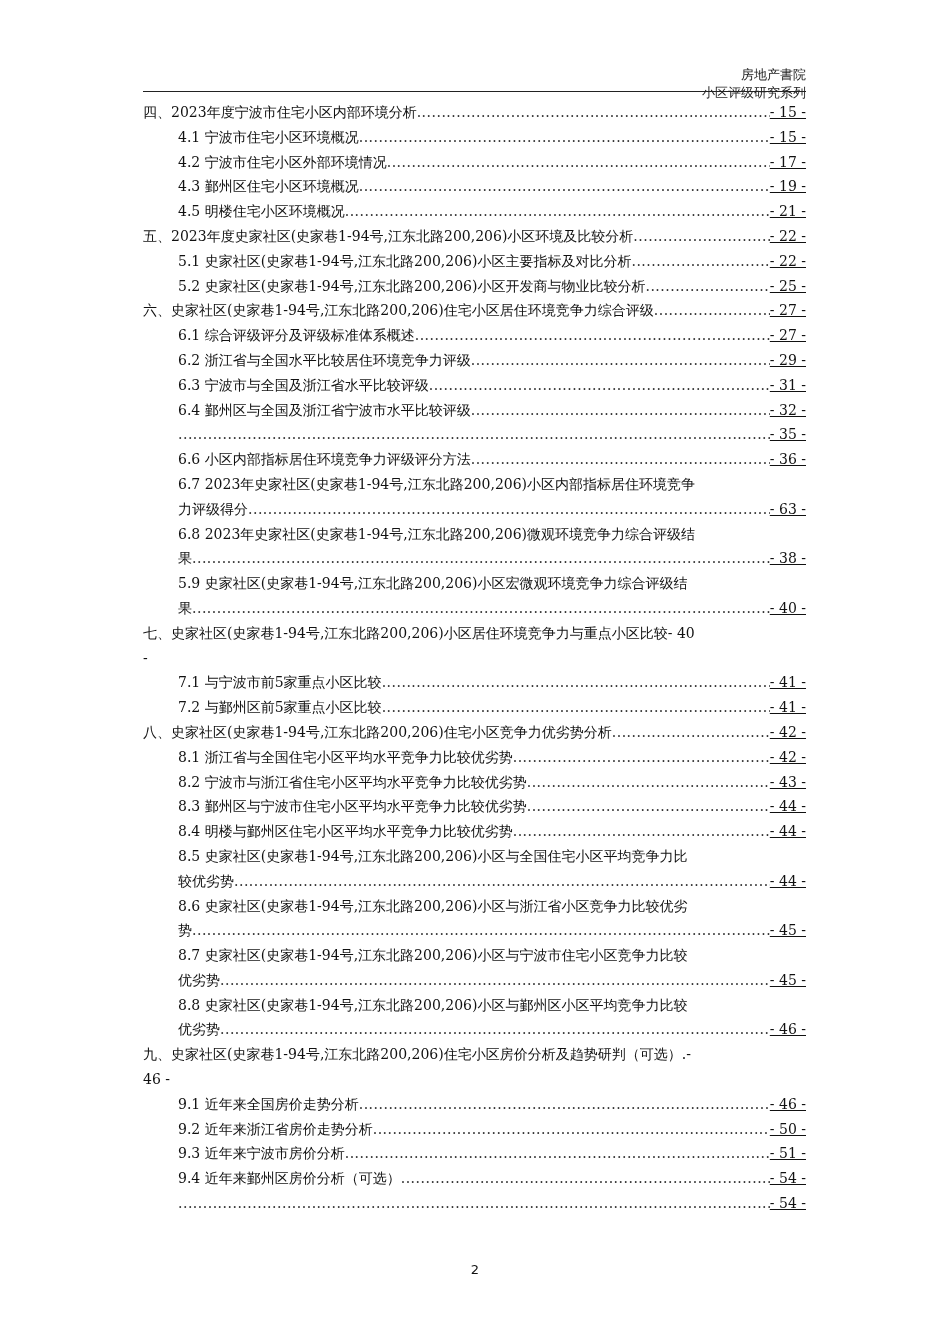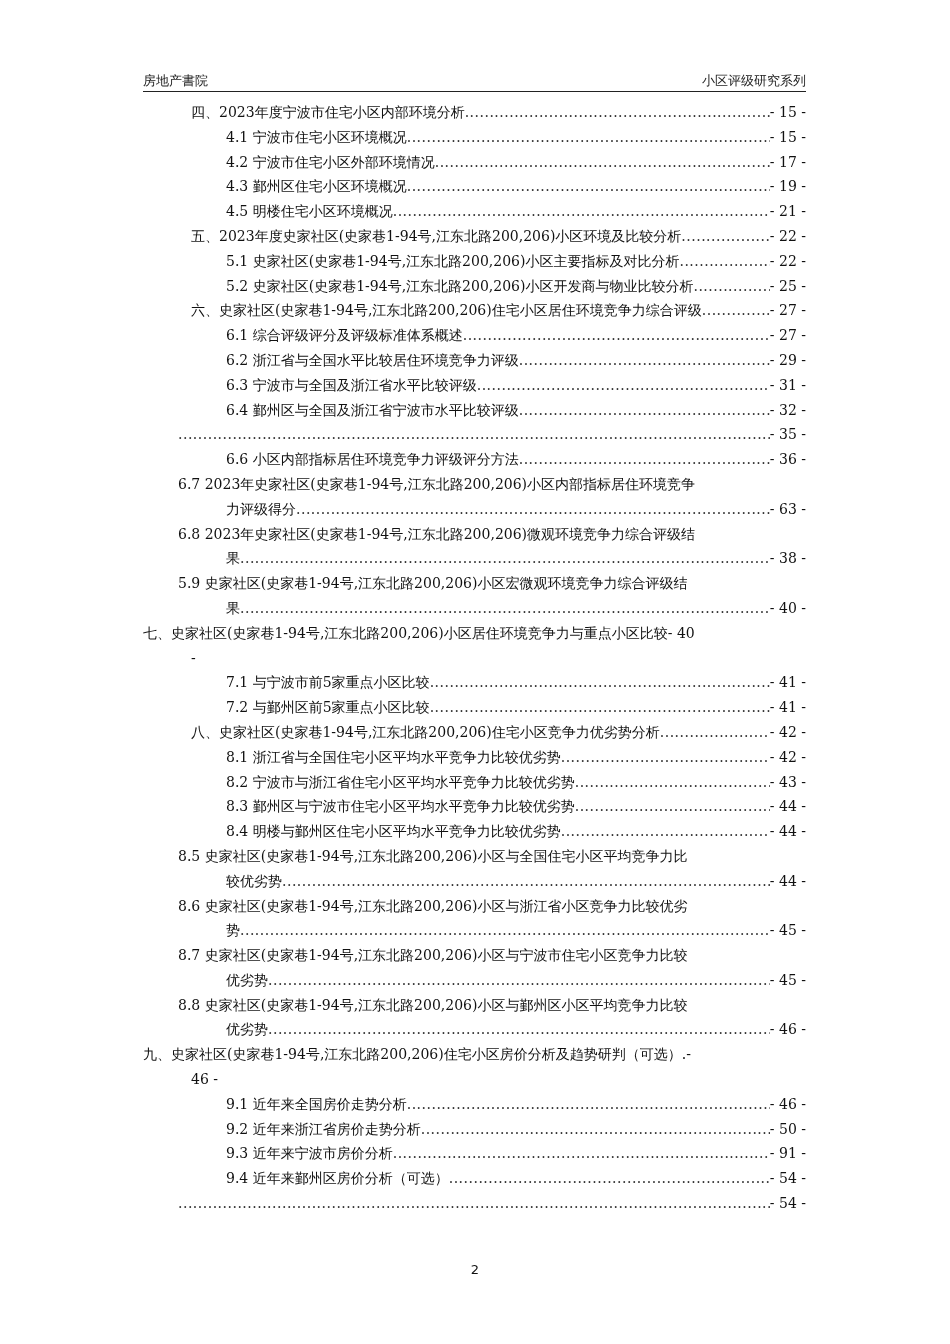--- a/index.html
+++ b/index.html
@@ -1,30 +1,30 @@
 <!DOCTYPE html>
 <html><head>
 <meta charset="utf-8">
 <style>
   html, body { margin: 0; padding: 0; background: #ffffff; }
   body { width: 950px; height: 1344px; position: relative; overflow: hidden;
          font-family: "DejaVu Serif", "Liberation Serif", serif; color: #111; }
   .header { position: absolute; left: 143px; top: 66px; width: 663px; height: 24px;
             display: flex; justify-content: space-between; align-items: flex-end;
-            font-family: "DejaVu Sans", "Liberation Sans", sans-serif; font-size: 13px; color: #222; }
+            font-family: "DejaVu Sans", "Liberation Sans", sans-serif; font-size: 13px; color: #222; flex-direction: column; }
   .header-rule { position: absolute; left: 143px; top: 91px; width: 663px; height: 0;
                  border-top: 1.5px solid #222; }
   .toc { position: absolute; left: 143px; top: 100px; width: 663px; }
   .entry { position: relative; font-size: 14px; line-height: 24.8px; }
   .entry.l2 { padding-left: 35px; }
   .line { display: flex; align-items: baseline; white-space: nowrap; }
-  .line .txt { flex: 0 0 auto; margin-left: 48px; }
+  .line .txt { flex: 0 0 auto; }
   .line .dots { flex: 1 1 auto; overflow: hidden; white-space: nowrap; color: #333; }
   .line .dots::before { content: "...................................................................................................................................................................................................................................."; letter-spacing: 0.5px; }
-  .line .pg { flex: 0 0 auto; }
+  .line .pg { flex: 0 0 auto; text-decoration: underline; }
   .wrap-first { white-space: nowrap; }
   .pagenum { position: absolute; left: 0; width: 950px; top: 1262px; text-align: center;
              font-family: "DejaVu Sans", "Liberation Sans", sans-serif; font-size: 13px; }
 </style>
 </head>
 <body>
 
 <div class="header">
   <span>房地产書院</span>
   <span>小区评级研究系列</span>
@@ -264,21 +264,21 @@
       <div class="line">
         <span class="txt">9.2 近年来浙江省房价走势分析</span>
         <span class="dots"></span>
         <span class="pg">- 50 -</span>
       </div>
     </div>
     <div class="entry l2">
       <div class="line">
         <span class="txt">9.3 近年来宁波市房价分析</span>
         <span class="dots"></span>
-        <span class="pg">- 91 -</span>
+        <span class="pg">- 51 -</span>
       </div>
     </div>
     <div class="entry l2">
       <div class="line">
         <span class="txt">9.4 近年来鄞州区房价分析（可选）</span>
         <span class="dots"></span>
         <span class="pg">- 54 -</span>
       </div>
     </div>
     <div class="entry l2">

